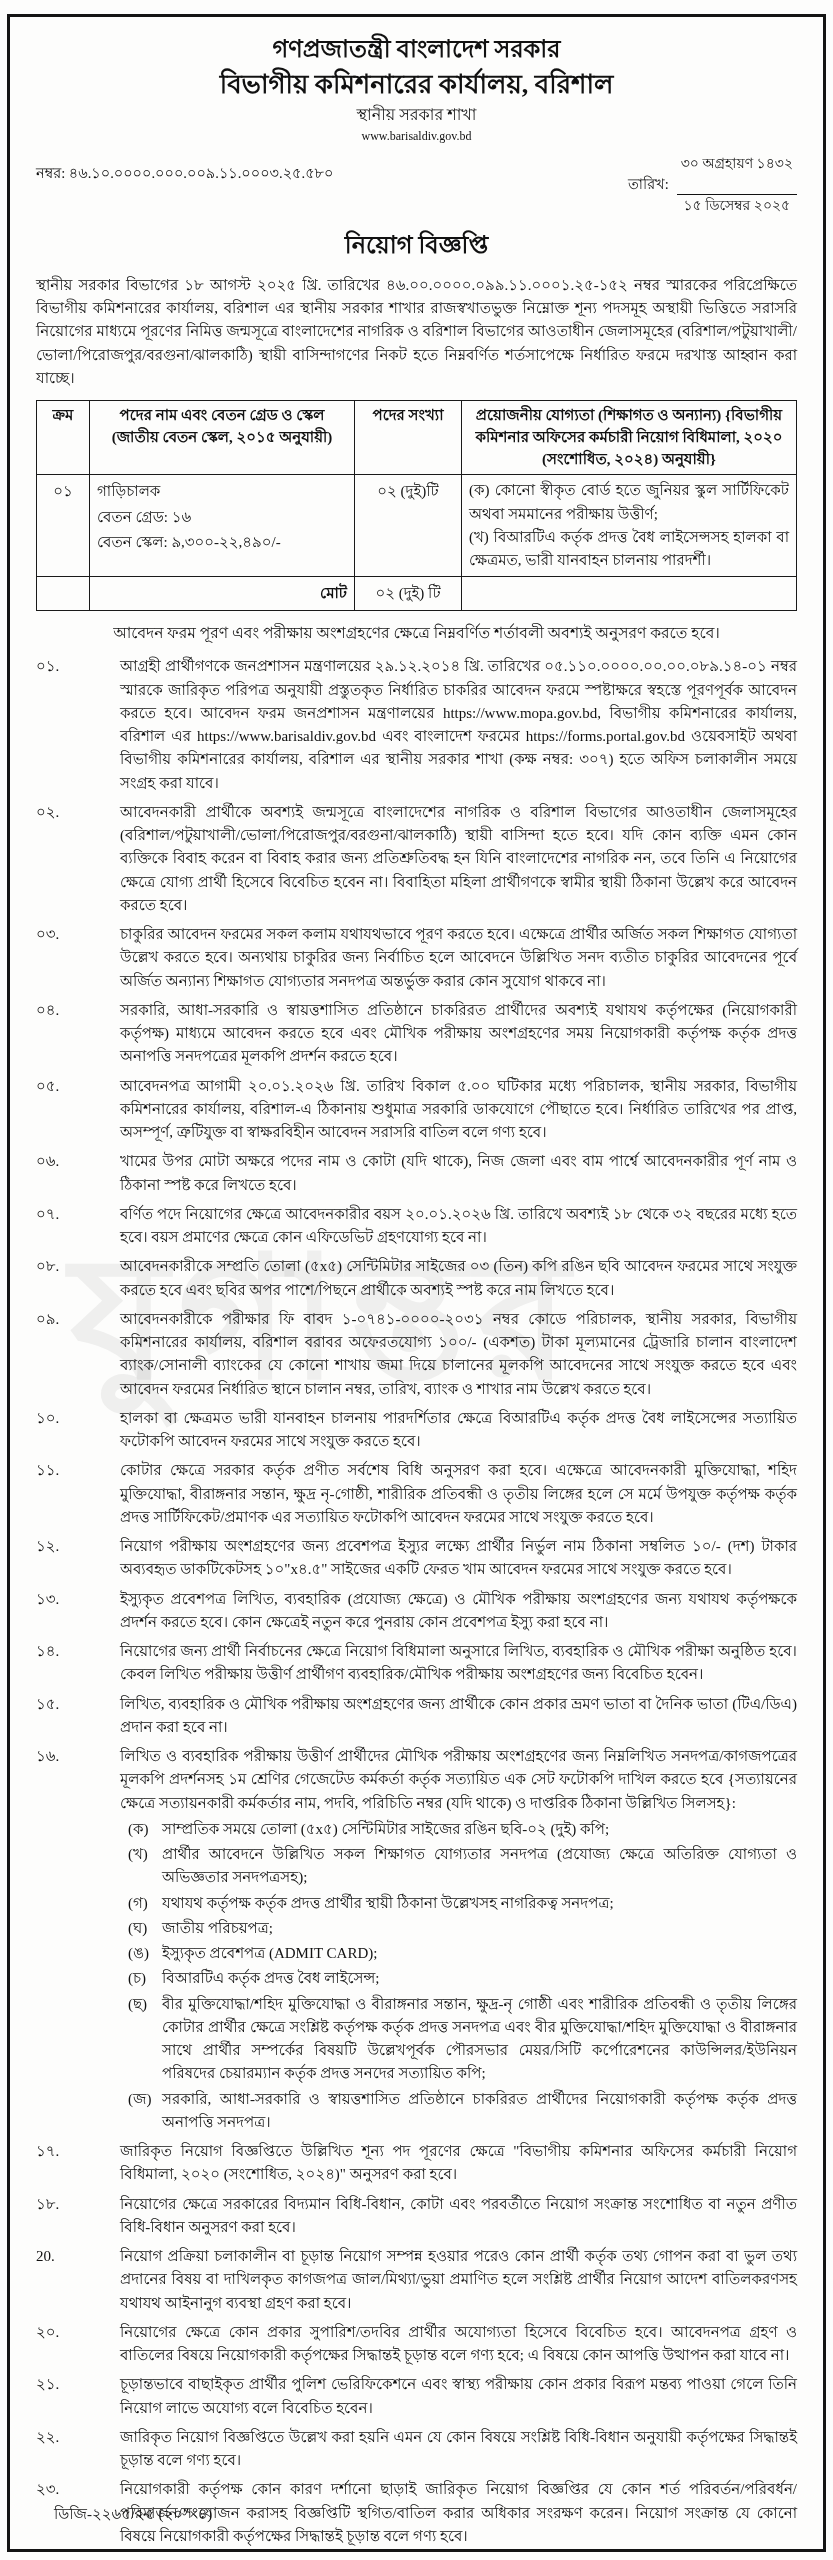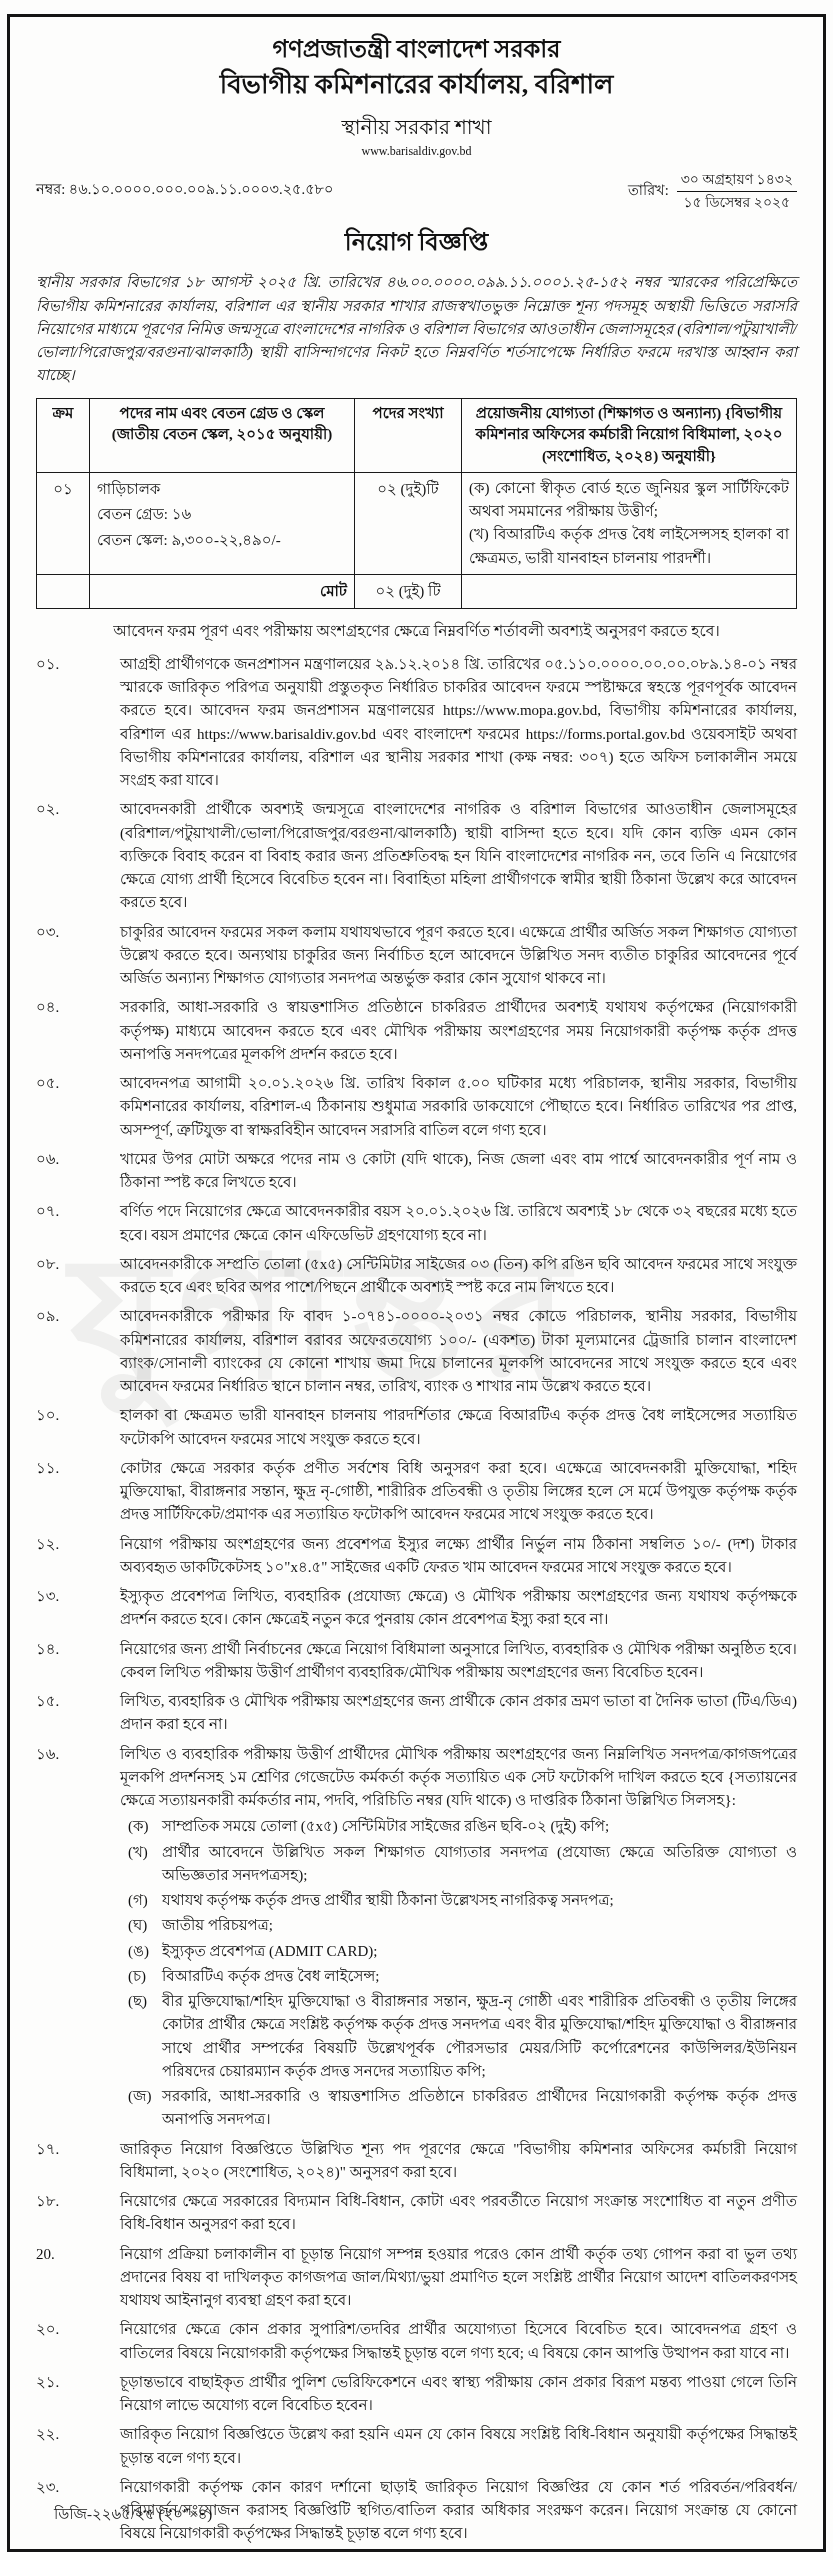--- a/index.html
+++ b/index.html
@@ -27,30 +27,30 @@
     color:rgba(120,120,120,0.10);
     letter-spacing:10px;
     pointer-events:none;
     white-space:nowrap;
     z-index:0;
   }
   .content{position:relative;z-index:1;}
   .hdr{text-align:center;line-height:1.35;margin-top:6px;}
   .hdr .gov{font-size:24px;font-weight:bold;}
   .hdr .office{font-size:26px;font-weight:bold;margin-top:2px;}
-  .hdr .branch{font-size:20px;margin-top:12px;}
+  .hdr .branch{font-size:16px;margin-top:2px;}
   .hdr .site{font-size:12px;margin-top:2px;}
   .memo{display:flex;justify-content:space-between;align-items:flex-start;margin-top:10px;font-size:14.5px;}
   .memo .no{padding-top:8px;}
   .memo .dt{display:flex;gap:8px;align-items:center;}
   .memo .dt .stack{text-align:center;font-size:14px;line-height:1.45;}
-  .memo .dt .stack .bn{border-bottom:1px solid #111;padding:0 4px 1px 4px;text-align:right;}
+  .memo .dt .stack .bn{border-bottom:1px solid #111;padding:0 4px 19px 4px;text-align:right;}
   .memo .dt .stack .en{padding-top:1px;}
   .title{text-align:center;font-size:24px;font-weight:bold;margin:10px 0 8px 0;}
-  .intro{font-size:15px;text-align:justify;line-height:1.55;margin:2px 0 10px 0;font-style:italic;}
+  .intro{font-size:15px;text-align:justify;line-height:1.55;margin:2px 0 10px 0;}
   table.posts{width:100%;border-collapse:collapse;font-size:15px;}
   table.posts th,table.posts td{border:1.5px solid #1a1a1a;padding:4px 7px;vertical-align:top;}
   table.posts th{font-weight:bold;text-align:center;line-height:1.45;}
   table.posts .c-serial{width:38px;text-align:center;}
   table.posts .c-count{width:92px;text-align:center;}
   table.posts .post-line{line-height:1.7;}
   table.posts .qual{line-height:1.55;text-align:justify;}
   table.posts td.total-label{text-align:right;font-weight:bold;}
   table.posts td.total-val{text-align:center;}
   .cond-head{text-align:center;font-weight:normal;font-size:15.5px;margin:10px 0 8px 0;}

